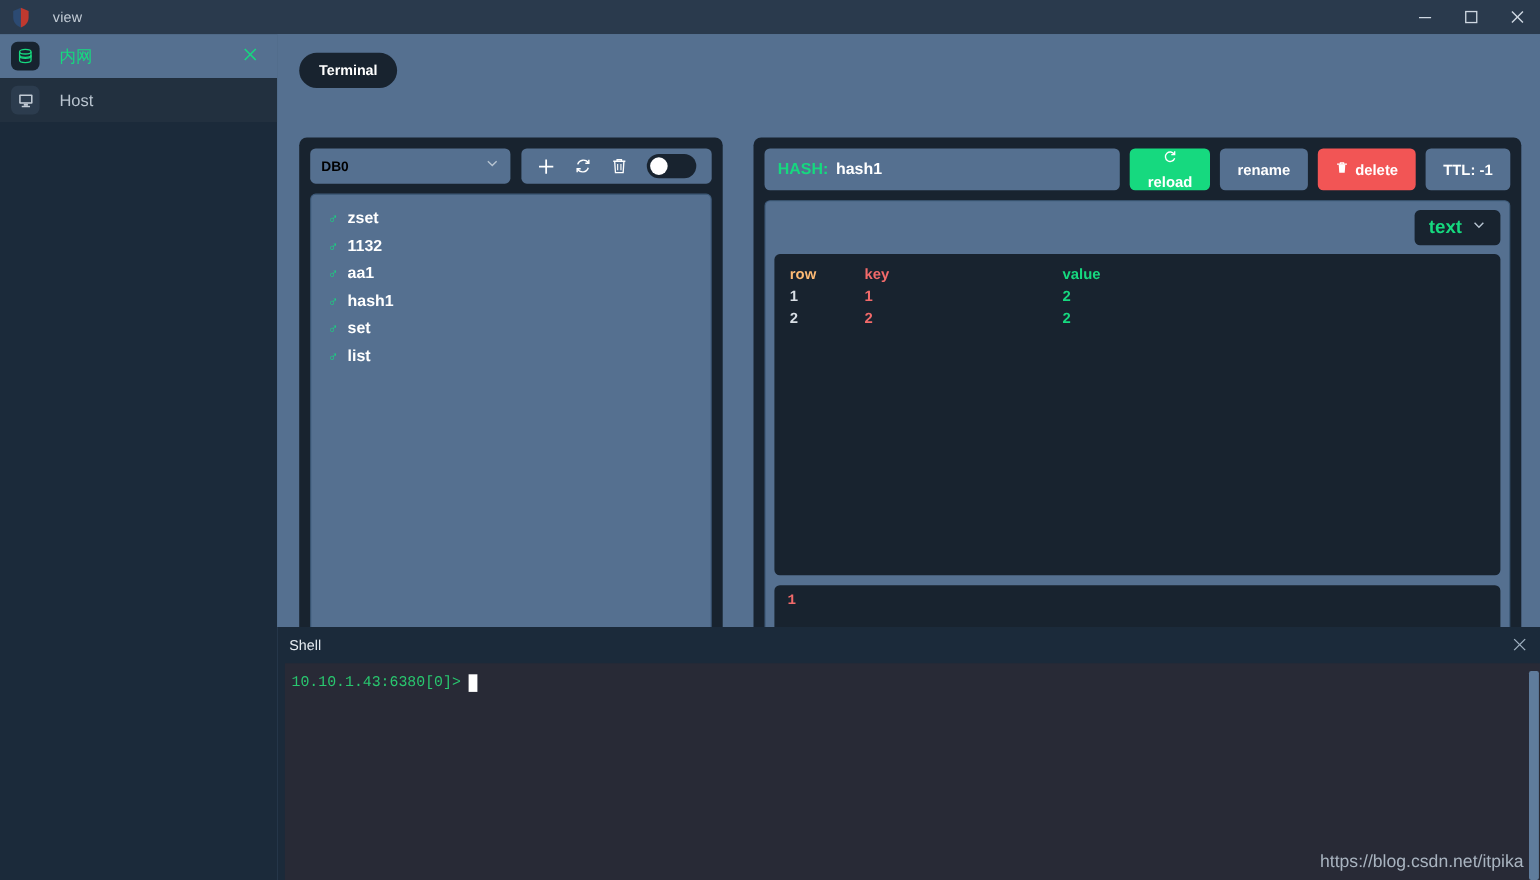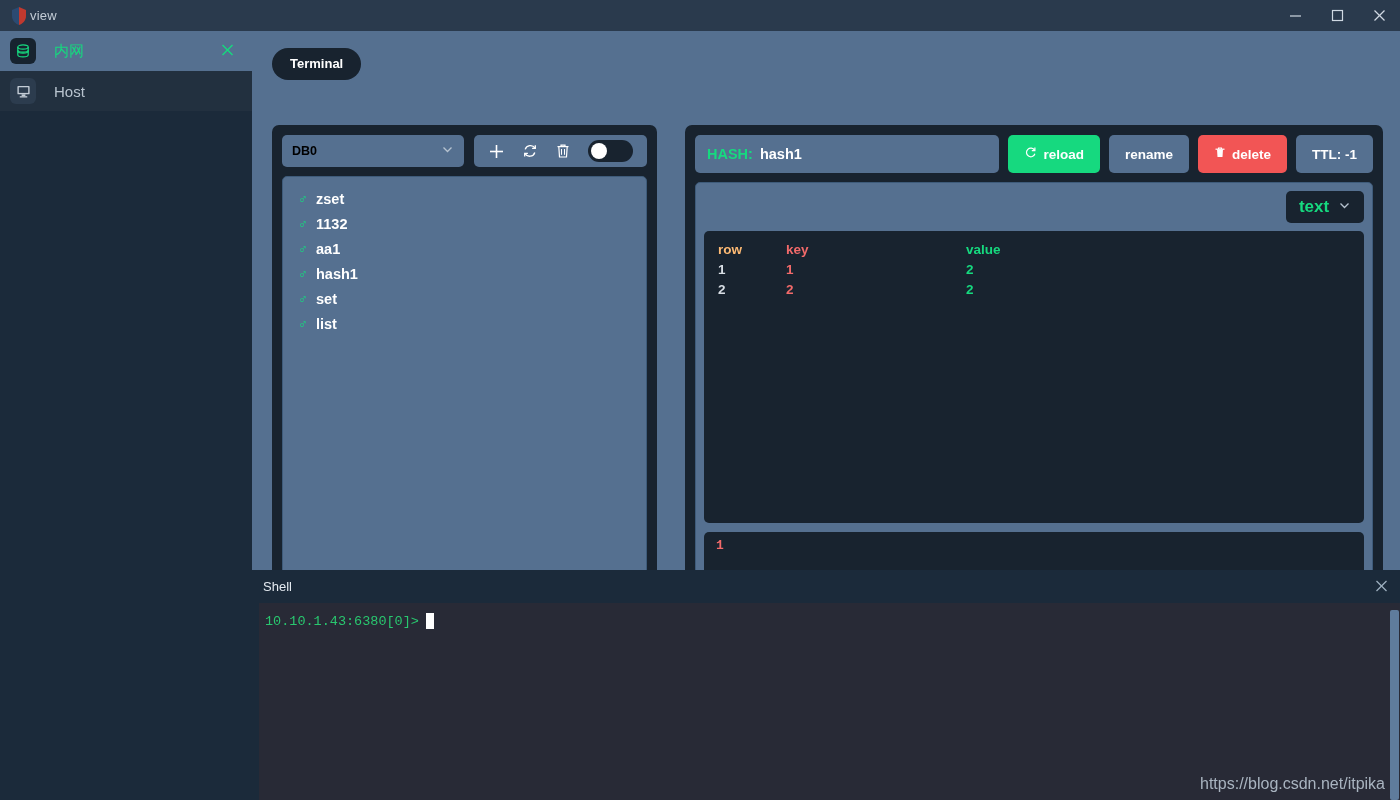--- a/index.html
+++ b/index.html
@@ -13,21 +13,21 @@
 
   
   #titlebar {
     position: absolute; left: 0; top: 0; width: 1400px; height: 31px;
     background: #2a3a4d;
     display: flex; align-items: center;
   }
   #logo { width: 22px; height: 22px; margin-left: 8px; position: relative; }
   #logo svg { display: block; }
   #app-title {
-    color: #c3ccd6; font-size: 13px; letter-spacing: .2px;
+    margin-left: 18px; color: #c3ccd6; font-size: 13px; letter-spacing: .2px;
   }
   #wincontrols { margin-left: auto; display: flex; height: 31px; }
   .winbtn {
     width: 42px; height: 31px; display: flex; align-items: center; justify-content: center;
     color: #cfd8e2;
   }
   .winbtn svg { display:block; }
 
   
   #sidebar {
@@ -113,21 +113,21 @@
     flex: 1; background: #557090; border-radius: 5px;
     display: flex; align-items: center; padding: 0 12px; gap: 7px;
   }
   .kn-type { color: #16d97f; font-size: 14.5px; }
   .kn-val { color: #ffffff; font-size: 14.5px; }
   .vbtn {
     height: 38px; border-radius: 5px; display: flex; align-items: center;
     justify-content: center; gap: 6px; padding: 0 16px; font-size: 13.5px;
     color: #ffffff; background: #557090;
   }
-  .vbtn.green { background: #16d97f; }
+  .vbtn.green { background: #16d97f; flex-direction: column; }
   .vbtn.red { background: #f25555; }
 
   #valbody {
     margin-top: 9px; height: 443px;
     background: #557090; border: 1px solid #3e5b7a; border-radius: 5px;
     padding: 8px; position: relative; overflow: hidden;
   }
   #typerow { height: 32px; display: flex; justify-content: flex-end; }
   #typesel {
     width: 78px; height: 32px; background: #18232f; border-radius: 5px;

